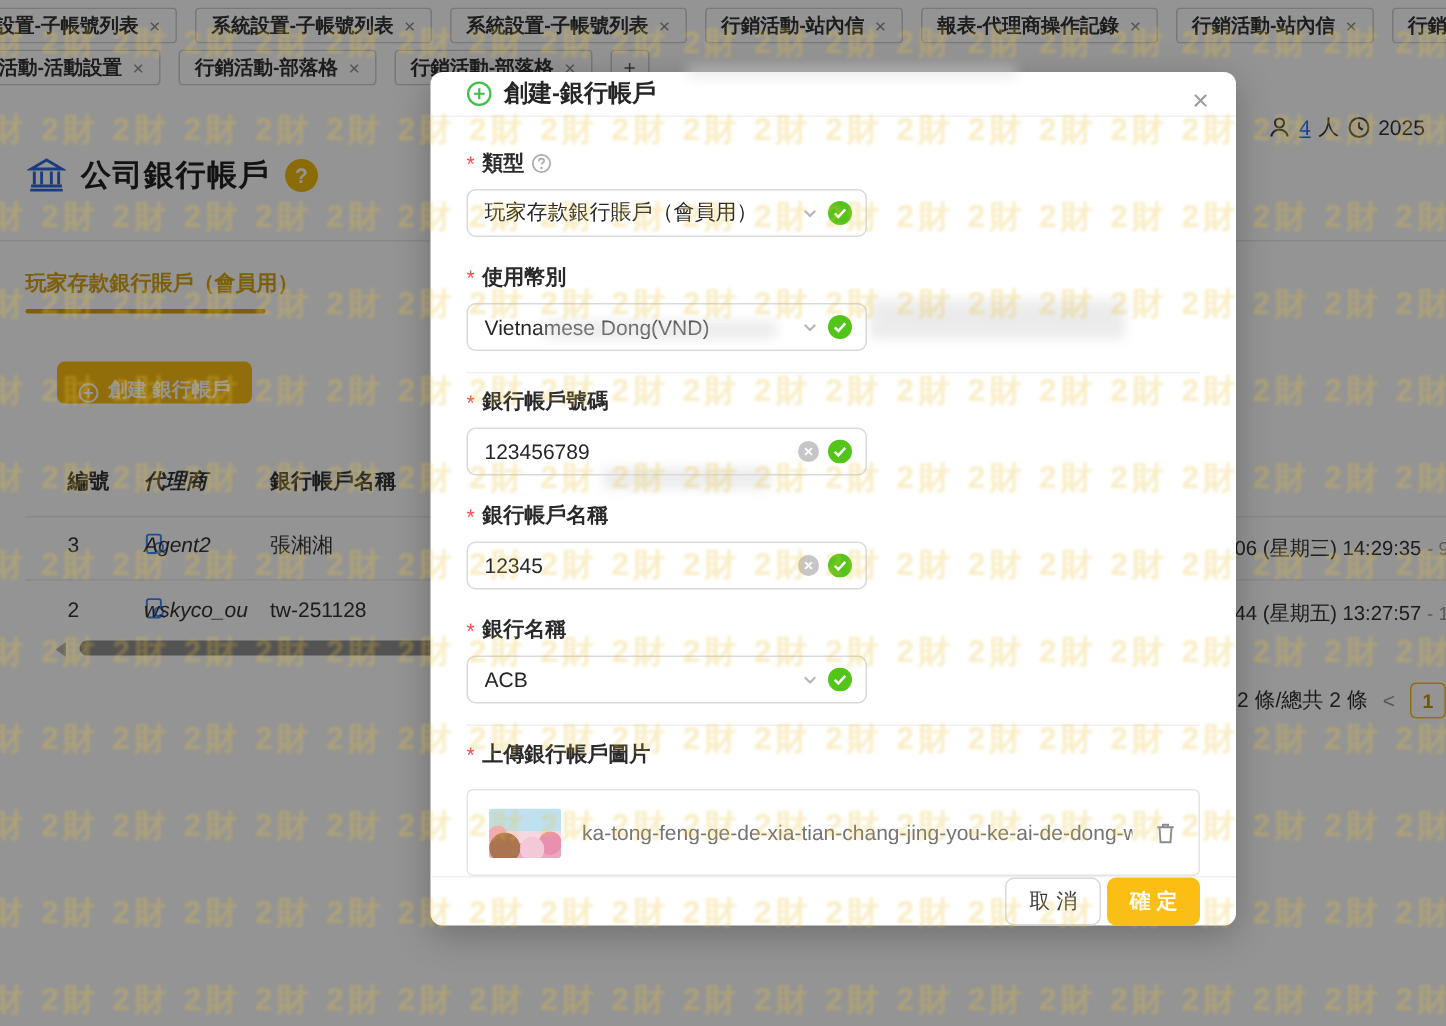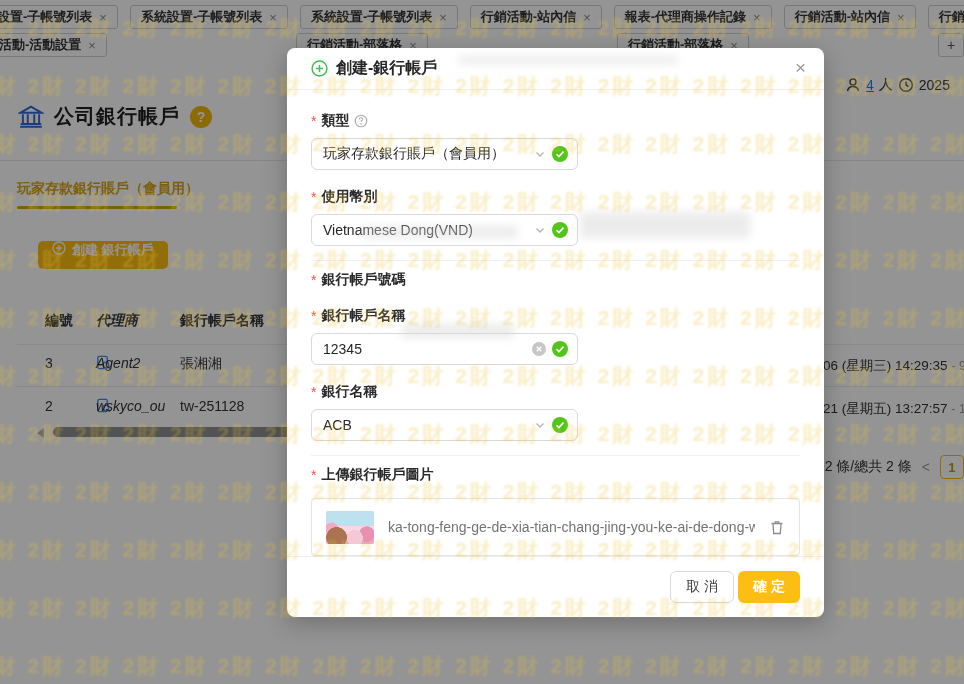--- a/index.html
+++ b/index.html
@@ -2,41 +2,41 @@
 <html><head>
 <meta charset="utf-8">
 <style>
   * { margin:0; padding:0; box-sizing:border-box; }
   html,body { width:964px; height:684px; overflow:hidden; }
   body { font-family:"Liberation Sans","DejaVu Sans",sans-serif; background:#fff; position:relative; color:#262626; }
 
   
   .bg { position:absolute; inset:0; z-index:1; background:#fff; }
 
-  .tabrow { position:absolute; left:0; right:0; display:flex; gap:12px; white-space:nowrap; overflow:hidden;justify-content:space-between; }
+  .tabrow { position:absolute; left:0; right:0; display:flex; gap:12px; white-space:nowrap; overflow:hidden; }
   .tabrow.r1 { top:5px; }
   .tabrow.r2 { top:33px; }
   .wtab { display:inline-flex; align-items:center; gap:7px; background:#fff; border:1px solid #cfcfcf; border-radius:3px; padding:2px 10px; font-size:13px; font-weight:700; color:#333; flex:0 0 auto; }
   .wtab .x { color:#8c8c8c; font-weight:400; font-size:13px; }
   .wtab.cut1 { margin-left:-14px; }
   .wtab.cut2 { margin-left:-12px; }
   .addtab { display:inline-flex; align-items:center; justify-content:center; width:26px; height:24px; border:1px solid #cfcfcf; border-radius:3px; background:#fff; color:#555; font-size:14px; flex:0 0 auto; }
 
   .hdr-right { position:absolute; top:76px; left:845px; display:flex; align-items:center; gap:5px; font-size:14px; color:#333; white-space:nowrap; }
   .hdr-right a { color:#1677ff; text-decoration:underline; }
 
   .page-title { position:absolute; top:103px; left:18px; display:flex; align-items:center; gap:10px; }
   .page-title h1 { font-size:20px; font-weight:700; color:#222; letter-spacing:1px; }
   .help-dot { width:22px; height:22px; border-radius:50%; background:#f0b90b; color:#fff; font-size:14px; font-weight:700; display:flex; align-items:center; justify-content:center; }
   .title-divider { position:absolute; top:160px; left:0; width:964px; height:1px; background:#e8e8e8; }
 
   .subtab { position:absolute; top:180px; left:17px; font-size:14px; font-weight:700; color:#d8a414; }
   .subtab-line { position:absolute; top:206px; left:17px; width:160px; height:3px; background:#d8a414; border-radius:2px; }
 
-  .create-btn { position:absolute; top:241px; left:38px; height:28px; padding:0 14px; background:#fcbe12; border:none; border-radius:5px; color:#fff; font-size:13px; font-weight:700; display:flex; align-items:flex-start; gap:6px; }
+  .create-btn { position:absolute; top:241px; left:38px; height:28px; padding:0 14px; background:#fcbe12; border:none; border-radius:5px; color:#fff; font-size:13px; font-weight:700; display:flex; align-items:flex-end; gap:6px; }
 
   .tbl-head { position:absolute; top:312px; left:0; width:964px; font-size:14px; font-weight:700; color:#333; }
   .tbl-row  { position:absolute; left:0; width:964px; font-size:14px; color:#333; }
   .tbl-head span, .tbl-row span { position:absolute; white-space:nowrap; }
   .c0{left:45px;} .c1{left:96px;font-style:italic;} .c2{left:180px;} .c3{left:293px;}
   .rowline { position:absolute; left:17px; width:947px; height:1px; background:#ececec; }
   .agent-cell { display:inline-flex; align-items:center; gap:5px; }
   .t-frag { position:absolute; left:823px; white-space:nowrap; font-size:13.5px; color:#333; }
   .t-frag .days { color:#999; font-size:12.5px; }
 
@@ -205,21 +205,21 @@
       <svg width="15" height="15" viewBox="0 0 16 16">
           <rect x="2" y="1.5" width="10" height="13" rx="1.5" fill="none" stroke="#4086f4" stroke-width="1.4"></rect>
           <circle cx="10.5" cy="10.5" r="3" fill="#fff" stroke="#4086f4" stroke-width="1.4"></circle>
           <path d="M12.7 12.7l2 2" stroke="#4086f4" stroke-width="1.4"></path>
         </svg>
       </span>
     <span class="c2">tw-251128</span>
     <span class="c3">tw-</span>
   </div>
   <div class="t-frag" style="top:400px">
-    <span>21 (星期五) 13:27:57</span> <span class="days">- 14 天</span>
+    <span>44 (星期五) 13:27:57</span> <span class="days">- 14 天</span>
   </div>
 
   <div class="hscroll-arrow"></div>
   <div class="hscroll"></div>
 
   <div class="pager">
     <span>-2 條/總共 2 條</span>
     <span class="prev">&lt;</span>
     <span class="pg">1</span>
   </div>
@@ -282,20 +282,33 @@
             <path d="M4.5 8.2l2.4 2.4 4.6-5" fill="none" stroke="#fff" stroke-width="1.6"></path>
           </svg>
       </span>
     </div>
 
     <div class="m-div"></div>
 
     <div class="f-label">
       <span class="req">*</span>
       <span>銀行帳戶號碼</span>
+    </div>
+    <div class="control">
+      <span class="val">123456789</span>
+      <span class="suffix">
+        <svg width="14" height="14" viewBox="0 0 16 16">
+            <circle cx="8" cy="8" r="8" fill="#c6c6c6"></circle>
+            <path d="M5.4 5.4l5.2 5.2M10.6 5.4l-5.2 5.2" stroke="#fff" stroke-width="1.5"></path>
+          </svg>
+        <svg width="16" height="16" viewBox="0 0 16 16">
+            <circle cx="8" cy="8" r="8" fill="#52c41a"></circle>
+            <path d="M4.5 8.2l2.4 2.4 4.6-5" fill="none" stroke="#fff" stroke-width="1.6"></path>
+          </svg>
+      </span>
     </div>
 
     <div class="f-label gap18">
       <span class="req">*</span>
       <span>銀行帳戶名稱</span>
     </div>
     <div class="control">
       <span class="val">12345</span>
       <span class="suffix">
         <svg width="14" height="14" viewBox="0 0 16 16">

